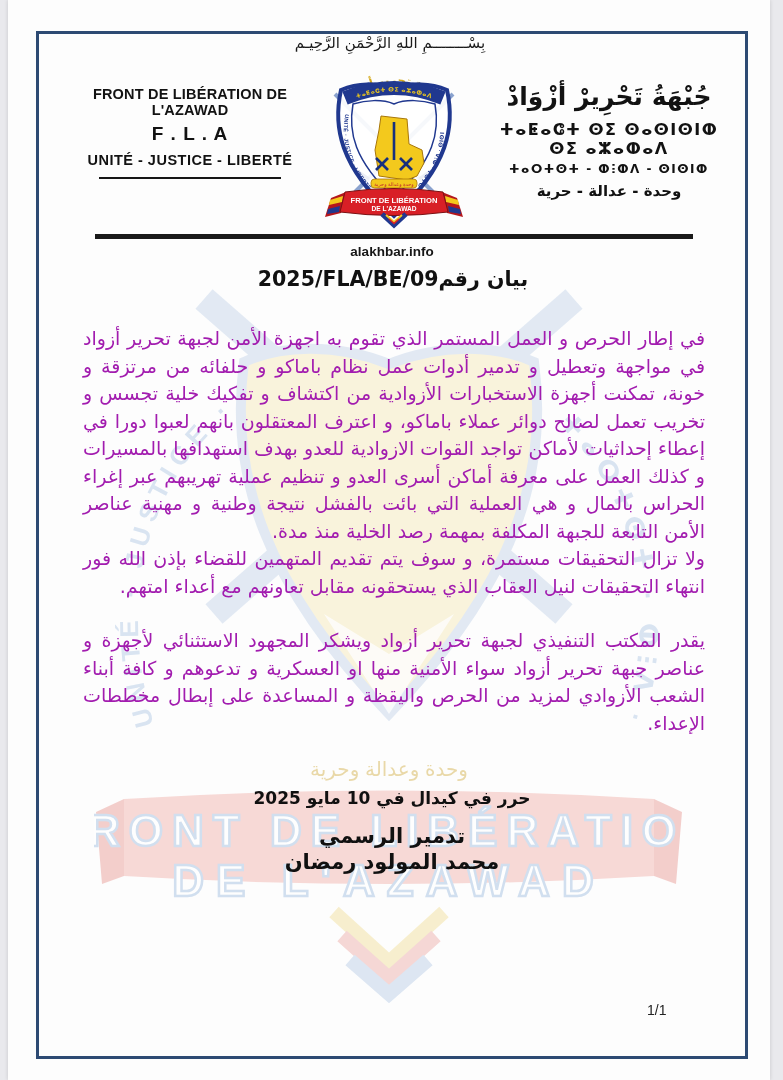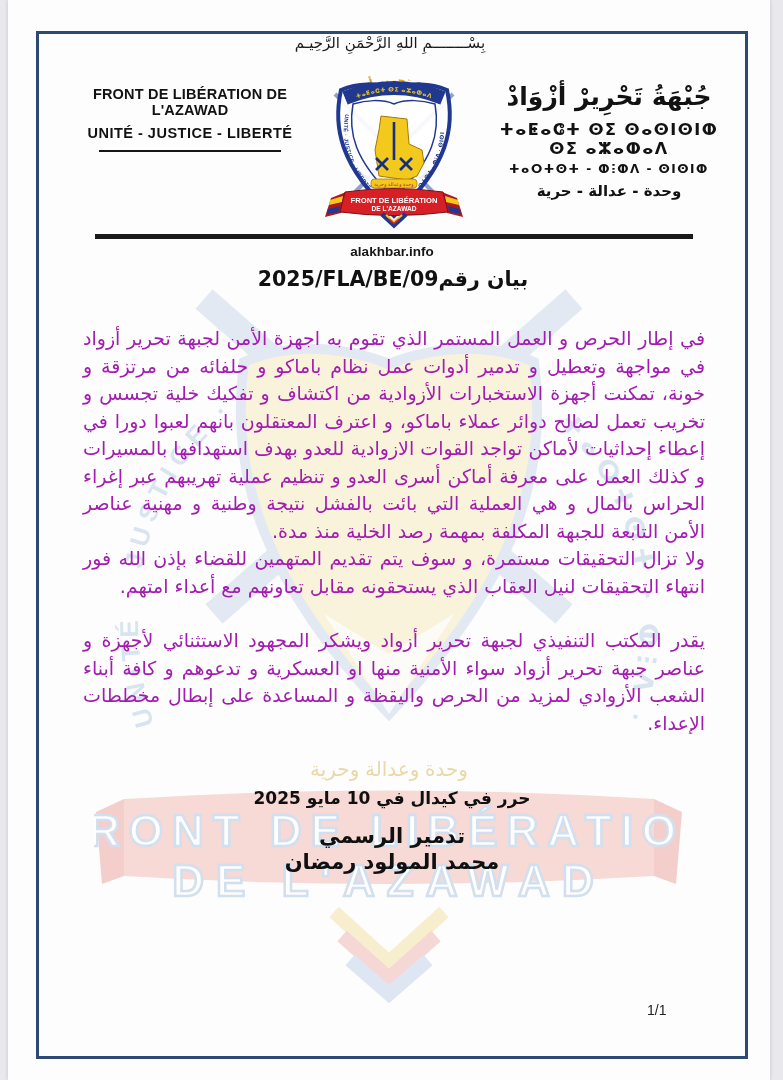--- a/index.html
+++ b/index.html
@@ -100,20 +100,21 @@
           <path d="M240,628 L295,678 L350,628" stroke="#f3e3a8"></path>
           <path d="M248,652 L295,694 L342,652" stroke="#f0b9b6"></path>
           <path d="M256,676 L295,710 L334,676" stroke="#c3d4ea"></path>
         </g>
       </svg>
 
       <div class="bismillah">بِسْــــــــمِ اللهِ الرَّحْمَنِ الرَّحِيـم</div>
 
       <div class="hdr-left">
         <div class="hl1">FRONT DE LIBÉRATION DE L'AZAWAD</div>
+        <div class="hl2">F . L . A</div>
         <div class="hl3">UNITÉ - JUSTICE - LIBERTÉ</div>
         <div class="hl-rule"></div>
       </div>
 
       <svg class="logo" viewBox="0 0 150 164" xmlns="http://www.w3.org/2000/svg" aria-hidden="true">
         <defs>
           <path id="arcTitle" d="M28,32 Q75,0 122,32"></path>
           <path id="arcBand" d="M27,35 Q75,12 123,35"></path>
           <path id="arcLft" d="M27,42 C20,74 30,104 58,130"></path>
           <path id="arcRgt" d="M92,130 C120,104 130,74 123,42"></path>

